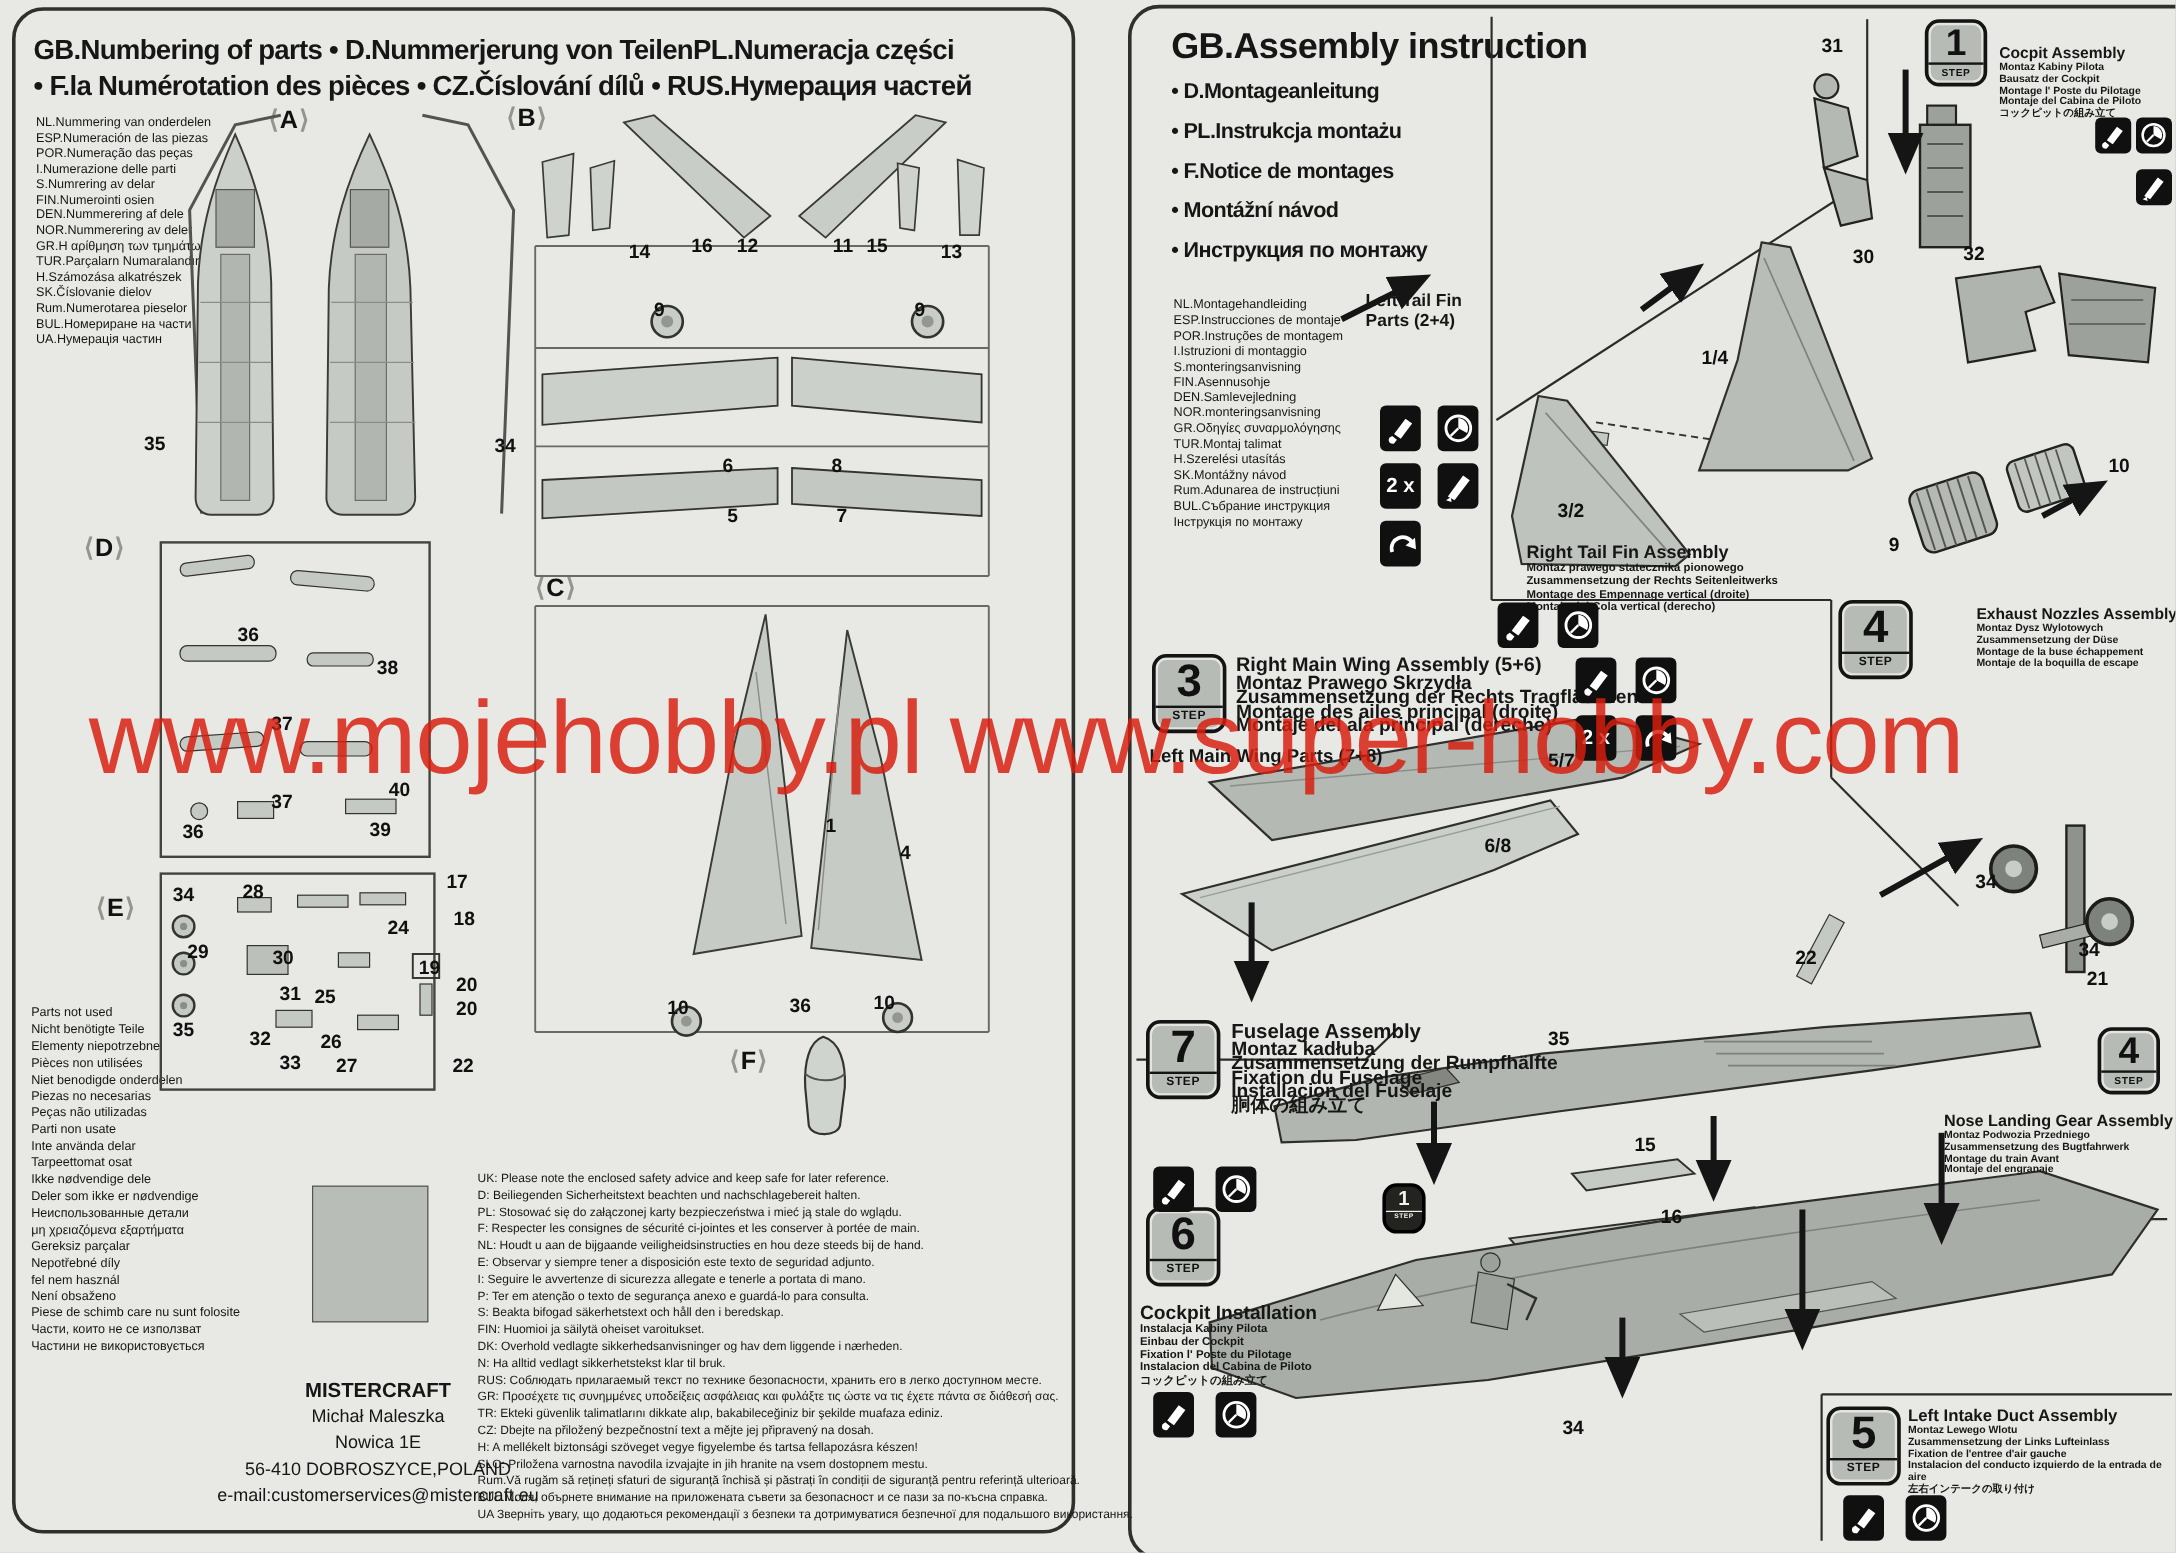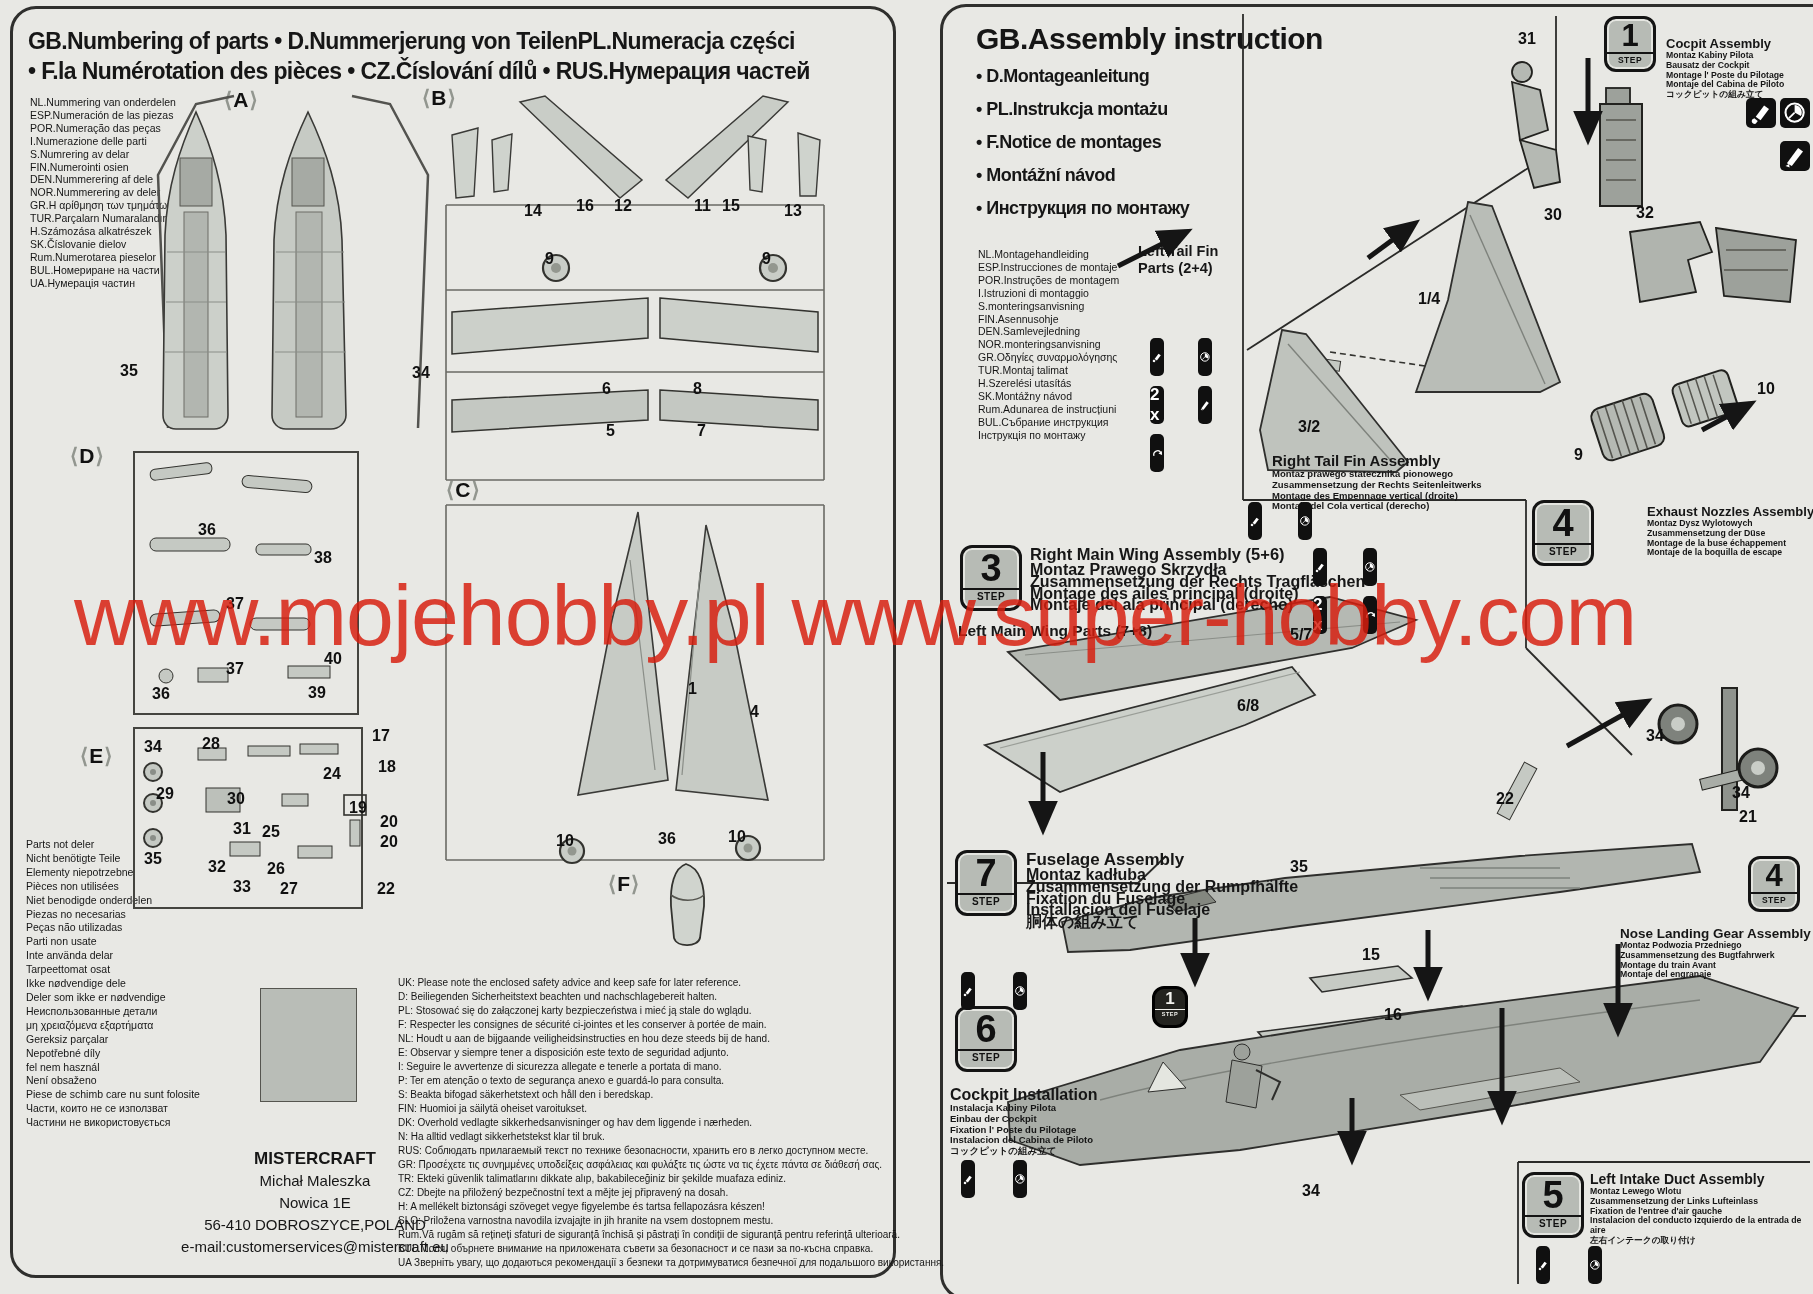--- a/index.html
+++ b/index.html
@@ -37,21 +37,21 @@
   .step-text{position:absolute;z-index:9;}
   .st-title{font-weight:bold;white-space:nowrap;}
   .st-lines div{font-weight:bold;white-space:nowrap;}
   .st-lines.wrap div{white-space:normal;}
   .sz-lg .st-title{font-size:17px;line-height:19px;} .sz-lg .st-lines div{font-size:16px;line-height:11.8px;}
   .sz-md .st-title{font-size:15px;line-height:17px;} .sz-md .st-lines div{font-size:9.5px;line-height:10.8px;}
   .sz-sm .st-title{font-size:13px;line-height:15px;} .sz-sm .st-lines div{font-size:8.7px;line-height:9.8px;}
   
   .icon{position:absolute;background:#101010;border-radius:5px;display:flex;align-items:center;
         justify-content:center;z-index:9;}
-  .ic38{width:14px;height:38px;} .ic32{width:30px;height:30px;}
+  .ic38{width:34px;height:38px;} .ic32{width:30px;height:30px;}
   .icon svg{width:84%;height:84%;}
   .icon .txt2x{color:#fff;font-weight:bold;font-size:17px;font-family:"Liberation Sans",sans-serif;}
   .watermark{position:absolute;left:74px;top:566px;font-size:86px;letter-spacing:-1px;white-space:nowrap;
              color:rgba(214,30,14,0.84);z-index:50;font-weight:400;}
   .gray-box{position:absolute;background:#b9bdb7;border:1.5px solid #55554f;z-index:4;}
   svg.layer{position:absolute;left:0;top:0;z-index:5;}
   .lm-wing-title{font-weight:bold;font-size:15.5px;white-space:nowrap;z-index:6;}
   .ltf-title div{font-weight:bold;font-size:14.5px;line-height:16.5px;white-space:nowrap;}
 </style>
 </head>
@@ -111,21 +111,21 @@
     </div>
 
   <span class="abs sprue-label" style="left:224px;top:88px;">A</span>
   <span class="abs sprue-label" style="left:422px;top:86px;">B</span>
   <span class="abs sprue-label" style="left:446px;top:478px;">C</span>
   <span class="abs sprue-label" style="left:70px;top:444px;">D</span>
   <span class="abs sprue-label" style="left:80px;top:744px;">E</span>
   <span class="abs sprue-label" style="left:608px;top:872px;">F</span>
 
   <div class="abs pnu-list" style="left:26px;top:838px;">
-      <div>Parts not deler</div>
+      <div>Parts not used</div>
       <div>Nicht benötigte Teile</div>
       <div>Elementy niepotrzebne</div>
       <div>Pièces non utilisées</div>
       <div>Niet benodigde onderdelen</div>
       <div>Piezas no necesarias</div>
       <div>Peças não utilizadas</div>
       <div>Parti non usate</div>
       <div>Inte använda delar</div>
       <div>Tarpeettomat osat</div>
       <div>Ikke nødvendige dele</div>

